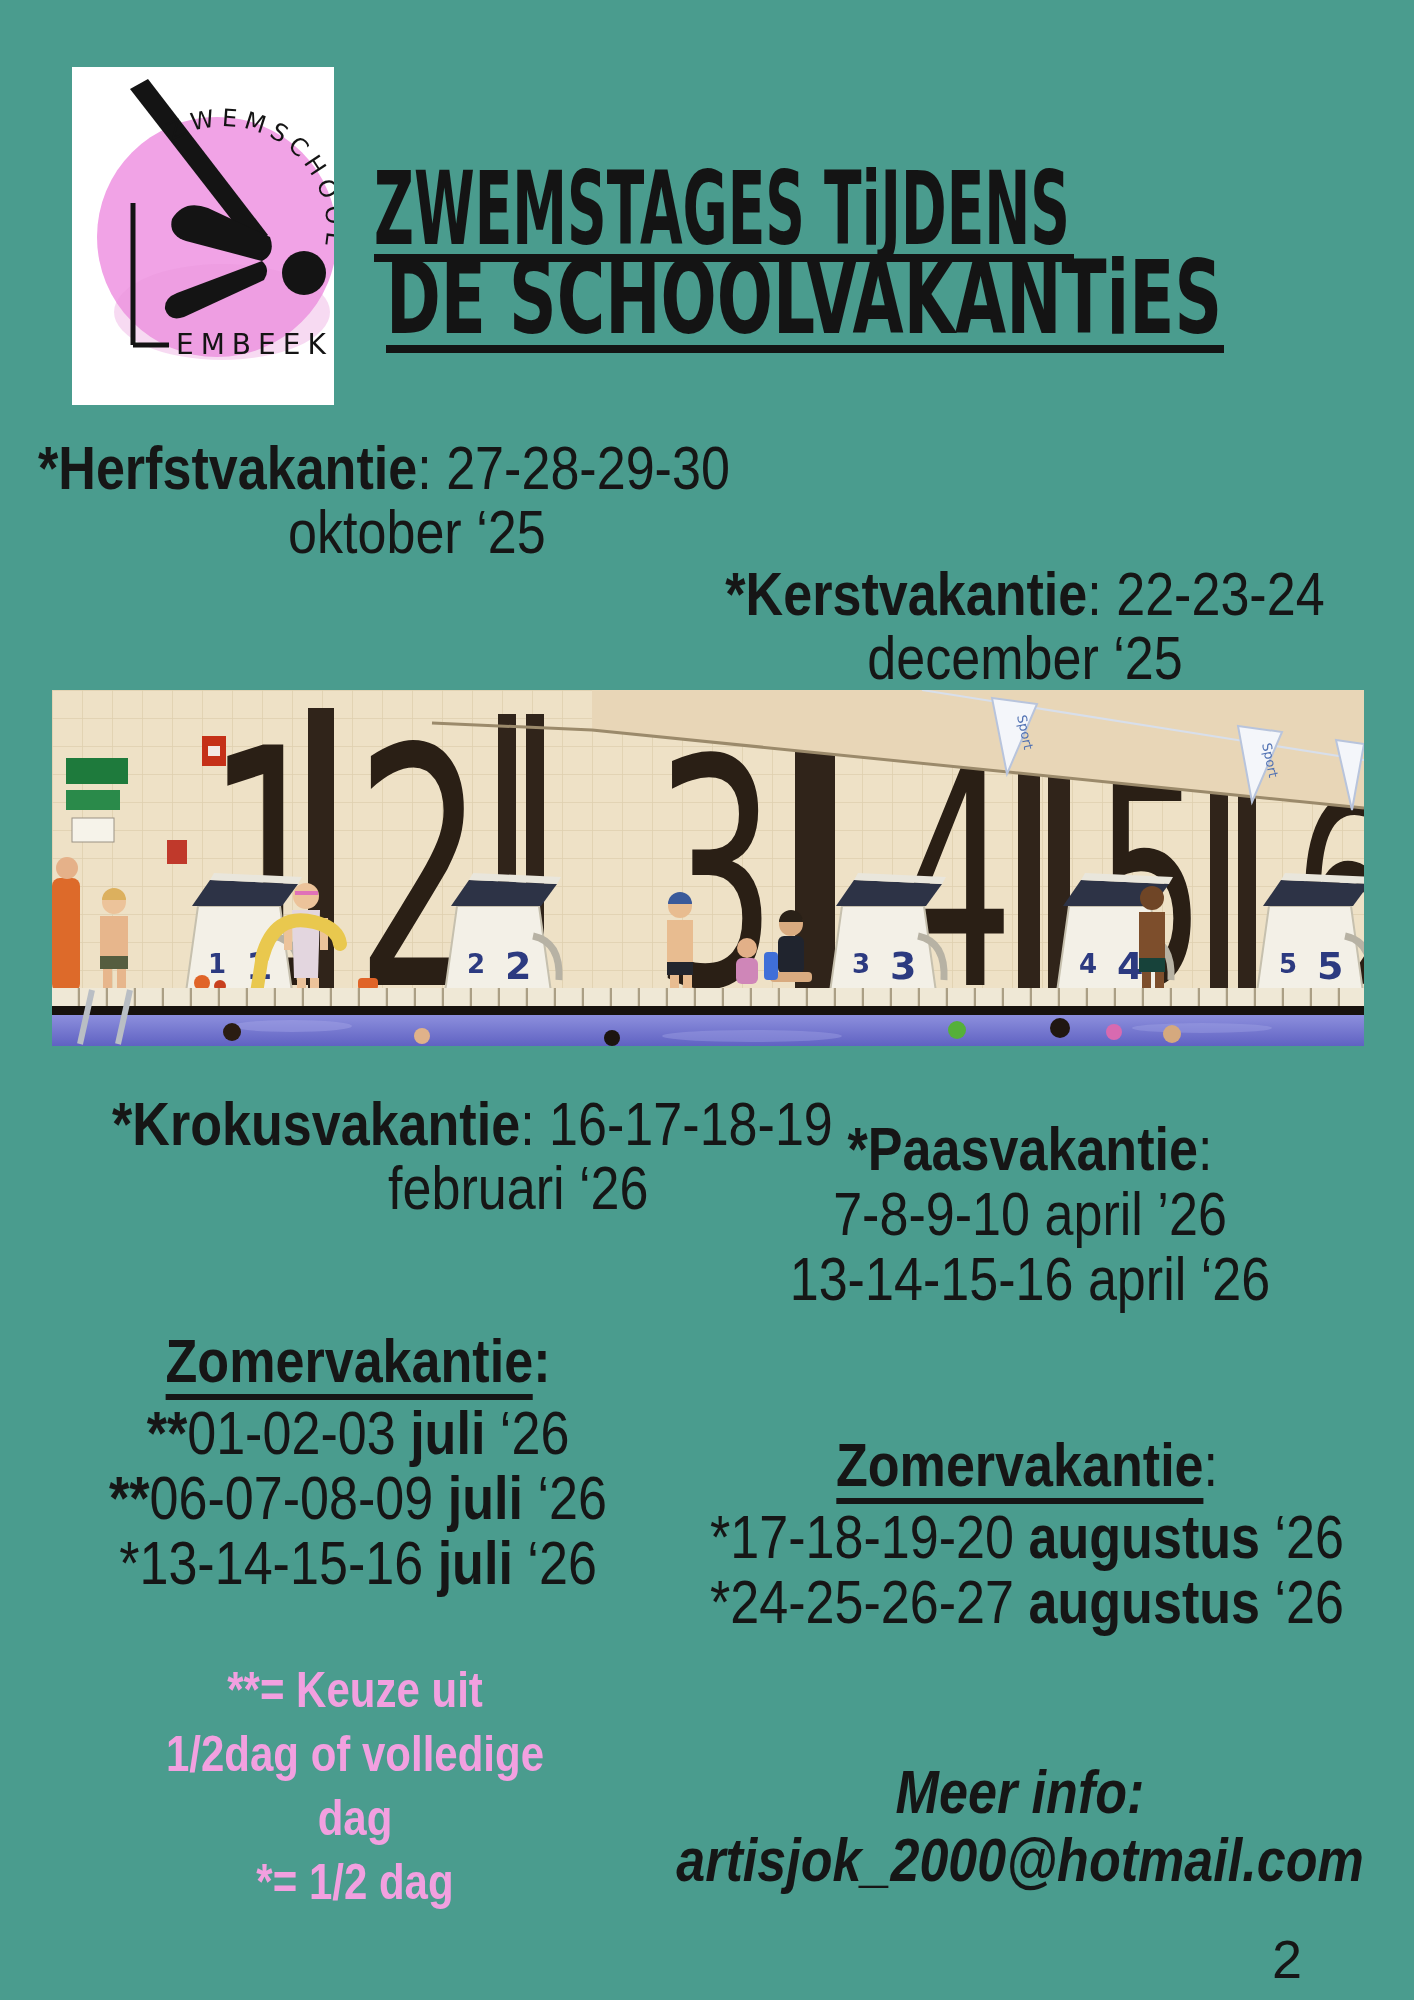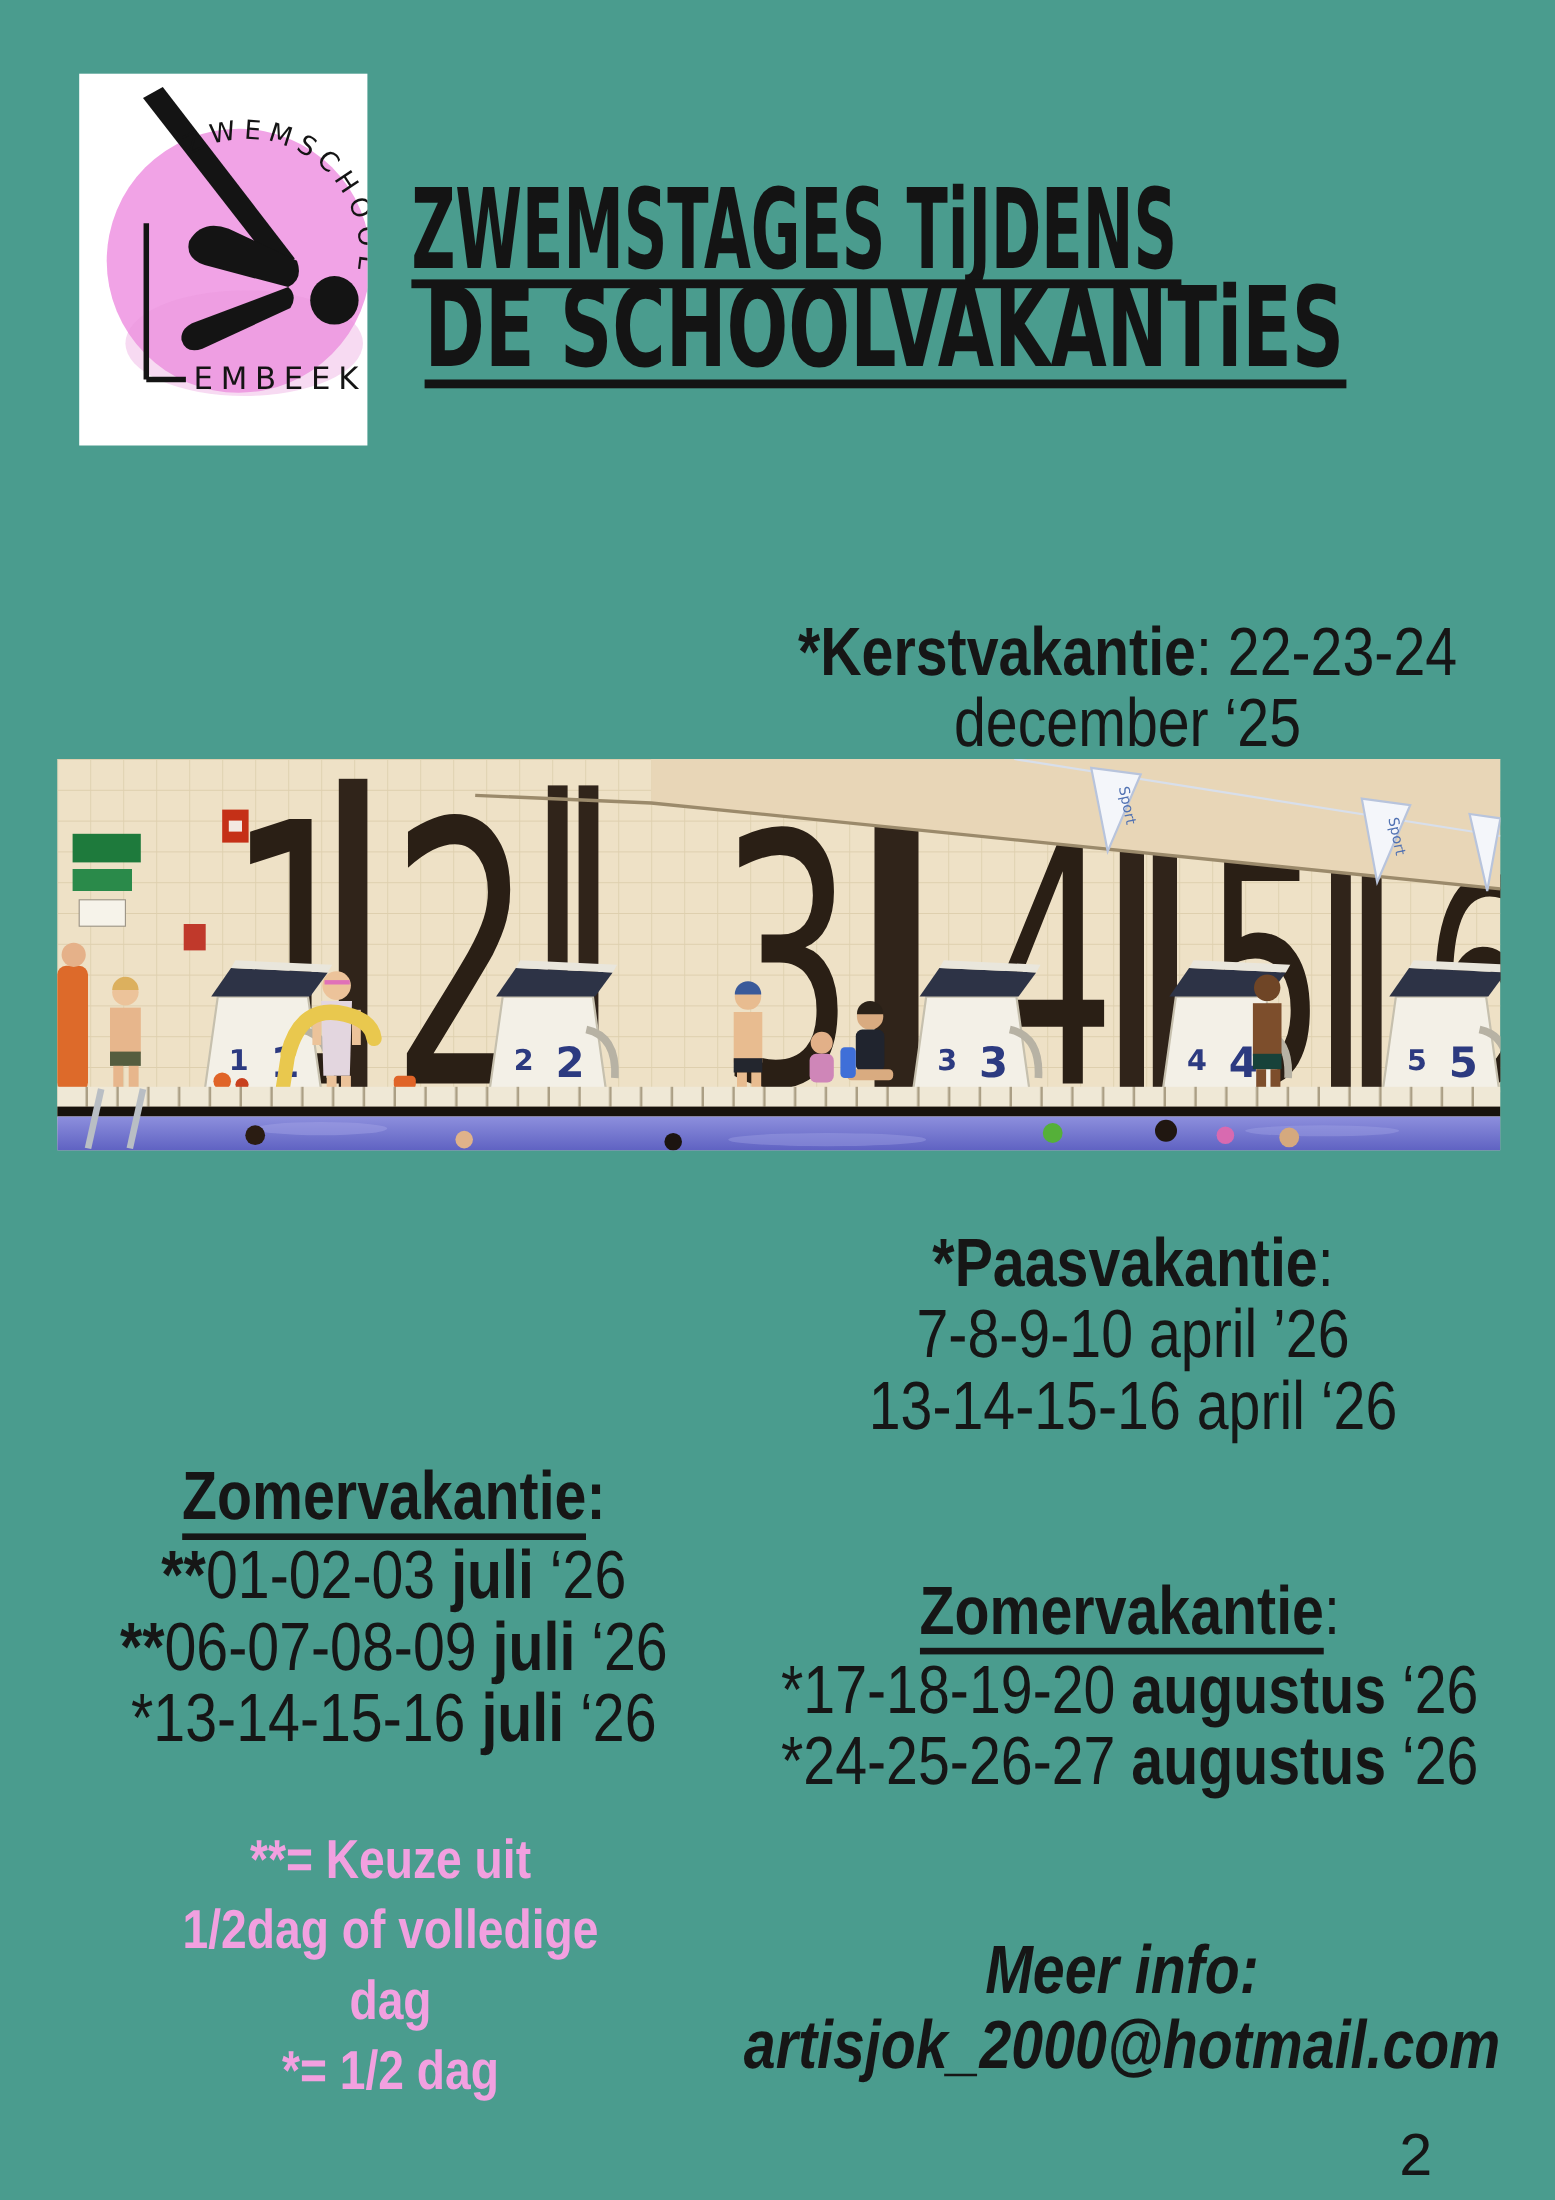--- a/index.html
+++ b/index.html
@@ -56,20 +56,24 @@
 
   <svg class="abs title-svg" width="870" height="270" viewBox="0 0 870 270">
     <g font-family="'DejaVu Sans',sans-serif" font-weight="bold" fill="#141414">
       <text x="2" y="148" font-size="101" textLength="696" lengthAdjust="spacingAndGlyphs">ZWEMSTAGES TiJDENS</text>
       <text x="14" y="237" font-size="101" textLength="836" lengthAdjust="spacingAndGlyphs">DE SCHOOLVAKANTiES</text>
     </g>
     <rect x="2" y="158" width="700" height="8" fill="#141414"></rect>
     <rect x="14" y="249" width="838" height="8" fill="#141414"></rect>
   </svg>
 
+  <div class="abs para" style="left:38px;top:436px;">
+    <div class="line sqL"><span class="b">*Herfstvakantie</span><span>: 27-28-29-30</span></div>
+    <div class="line sqL" style="margin-left:250px;">oktober ‘25</div>
+  </div>
 
   <div class="abs para c" style="left:695px;top:562px;width:660px;">
     <div class="line sqC">
         <span class="b">*Kerstvakantie</span>
         <span>: 22-23-24</span>
       </div>
     <div class="line sqC">
         <span>december ‘25</span>
       </div>
   </div>
@@ -241,20 +245,24 @@
       <circle cx="560" cy="348" r="8" fill="#1c1410"></circle>
       <circle cx="1008" cy="338" r="10" fill="#201711"></circle>
       <circle cx="1120" cy="344" r="9" fill="#d5a97e"></circle>
       <circle cx="905" cy="340" r="9" fill="#55b039"></circle>
       <circle cx="1062" cy="342" r="8" fill="#d86ab0"></circle>
       <line x1="40" y1="300" x2="28" y2="354" stroke="#b9bec4" stroke-width="6"></line>
       <line x1="78" y1="300" x2="66" y2="354" stroke="#b9bec4" stroke-width="6"></line>
     </g>
   </svg>
 
+  <div class="abs para" style="left:112px;top:1092px;">
+    <div class="line sqL"><span class="b">*Krokusvakantie</span><span>: 16-17-18-19</span></div>
+    <div class="line sqL" style="margin-left:276px;">februari ‘26</div>
+  </div>
 
   <div class="abs para c lh65" style="left:700px;top:1116px;width:660px;">
     <div class="line sqC">
         <span class="b">*Paasvakantie</span>
         <span>:</span>
       </div>
     <div class="line sqC">
         <span>7-8-9-10 april ’26</span>
       </div>
     <div class="line sqC">

